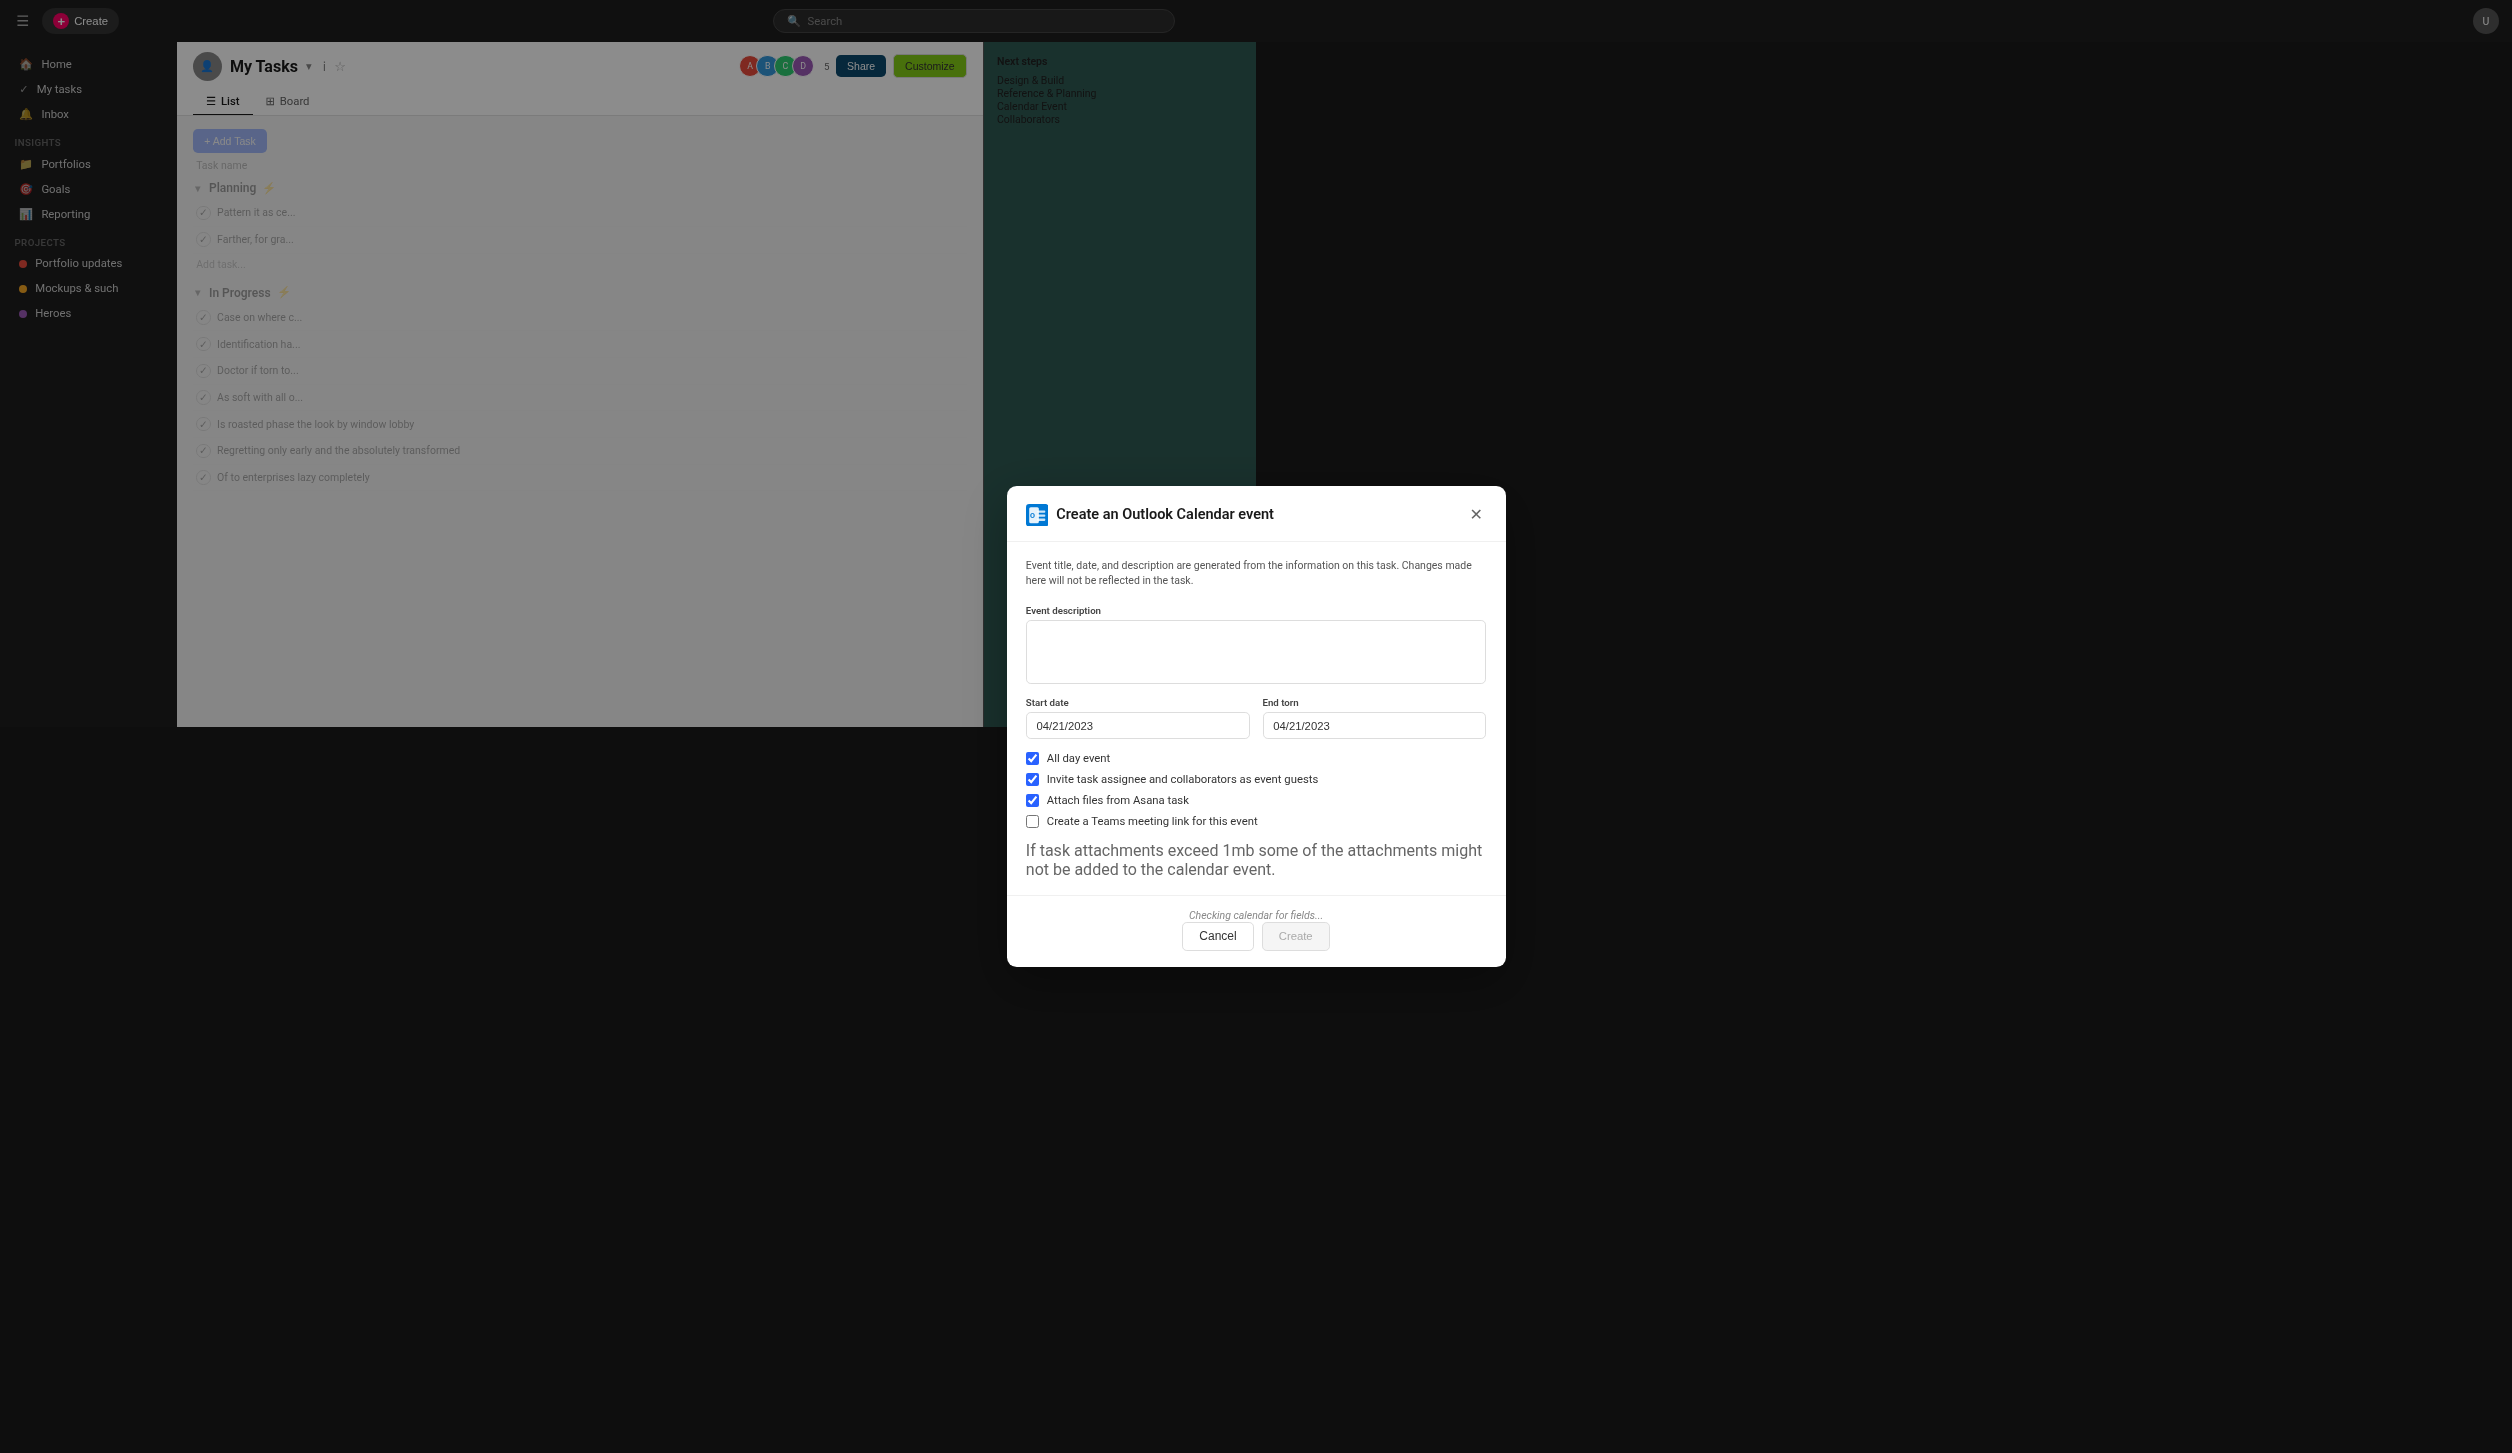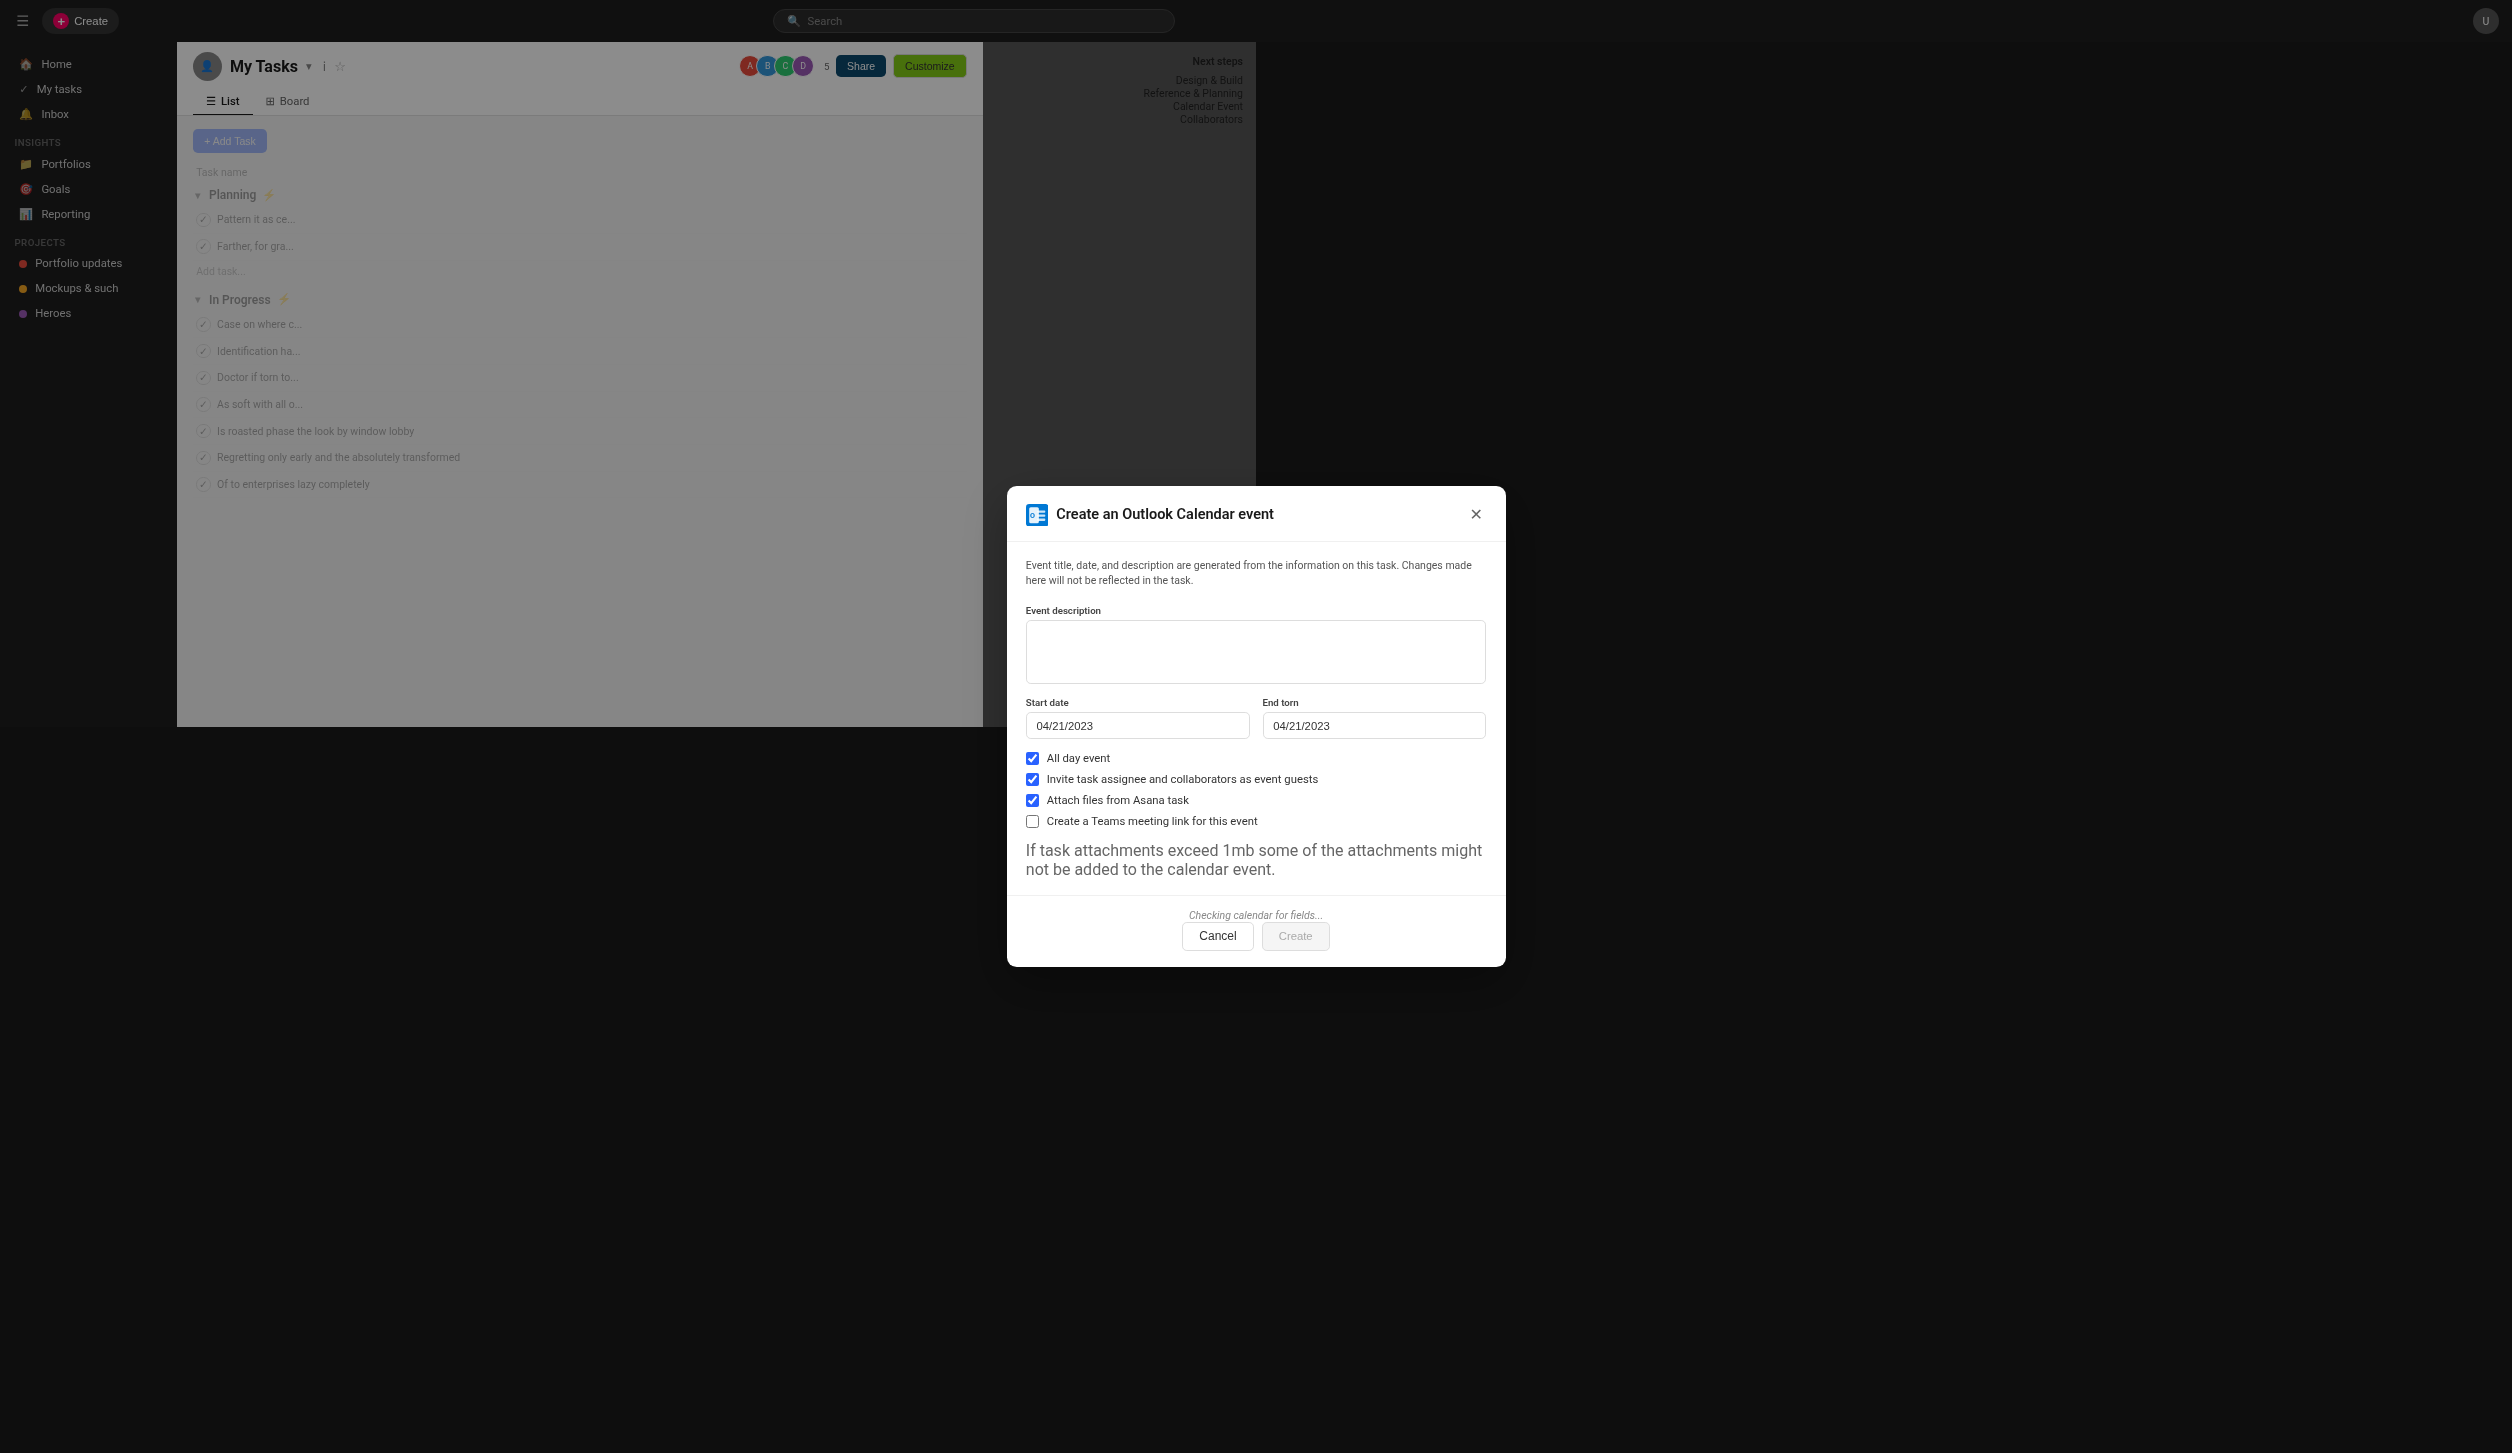--- a/index.html
+++ b/index.html
@@ -225,21 +225,21 @@
       opacity: 0.4;
     }
     .add-task-btn {
       background: #2962ff;
       color: #fff;
       border: none;
       border-radius: 4.8px;
       padding: 5.6px 11.3px;
       font-size: 10.5px;
       cursor: pointer;
-      margin-bottom: 13px;
+      margin-bottom: 6px;
       text-align: right;
     }
     .task-columns {
       display: flex;
       font-size: 10.5px;
       color: #666;
       margin-bottom: 6.4px;
       padding: 0 3.2px;
     }
     .task-col-name { flex: 1; }
@@ -284,25 +284,24 @@
     .add-task-link {
       color: #888;
       font-size: 10.5px;
       padding: 4.8px 3.2px;
       cursor: pointer;
     }
 
     
     .right-panel {
       width: 273px;
-      background: #e5e5e5;
+      background: #5eead4;
       border-left: 0.8px solid #e0e0e0;
       opacity: 0.3;
       overflow: hidden;
-      text-align: right;
     }
 
     
     .overlay {
       position: fixed;
       top: 0; left: 0; right: 0; bottom: 0;
       background: rgba(0,0,0,0.45);
       z-index: 200;
       display: flex;
       align-items: center;

